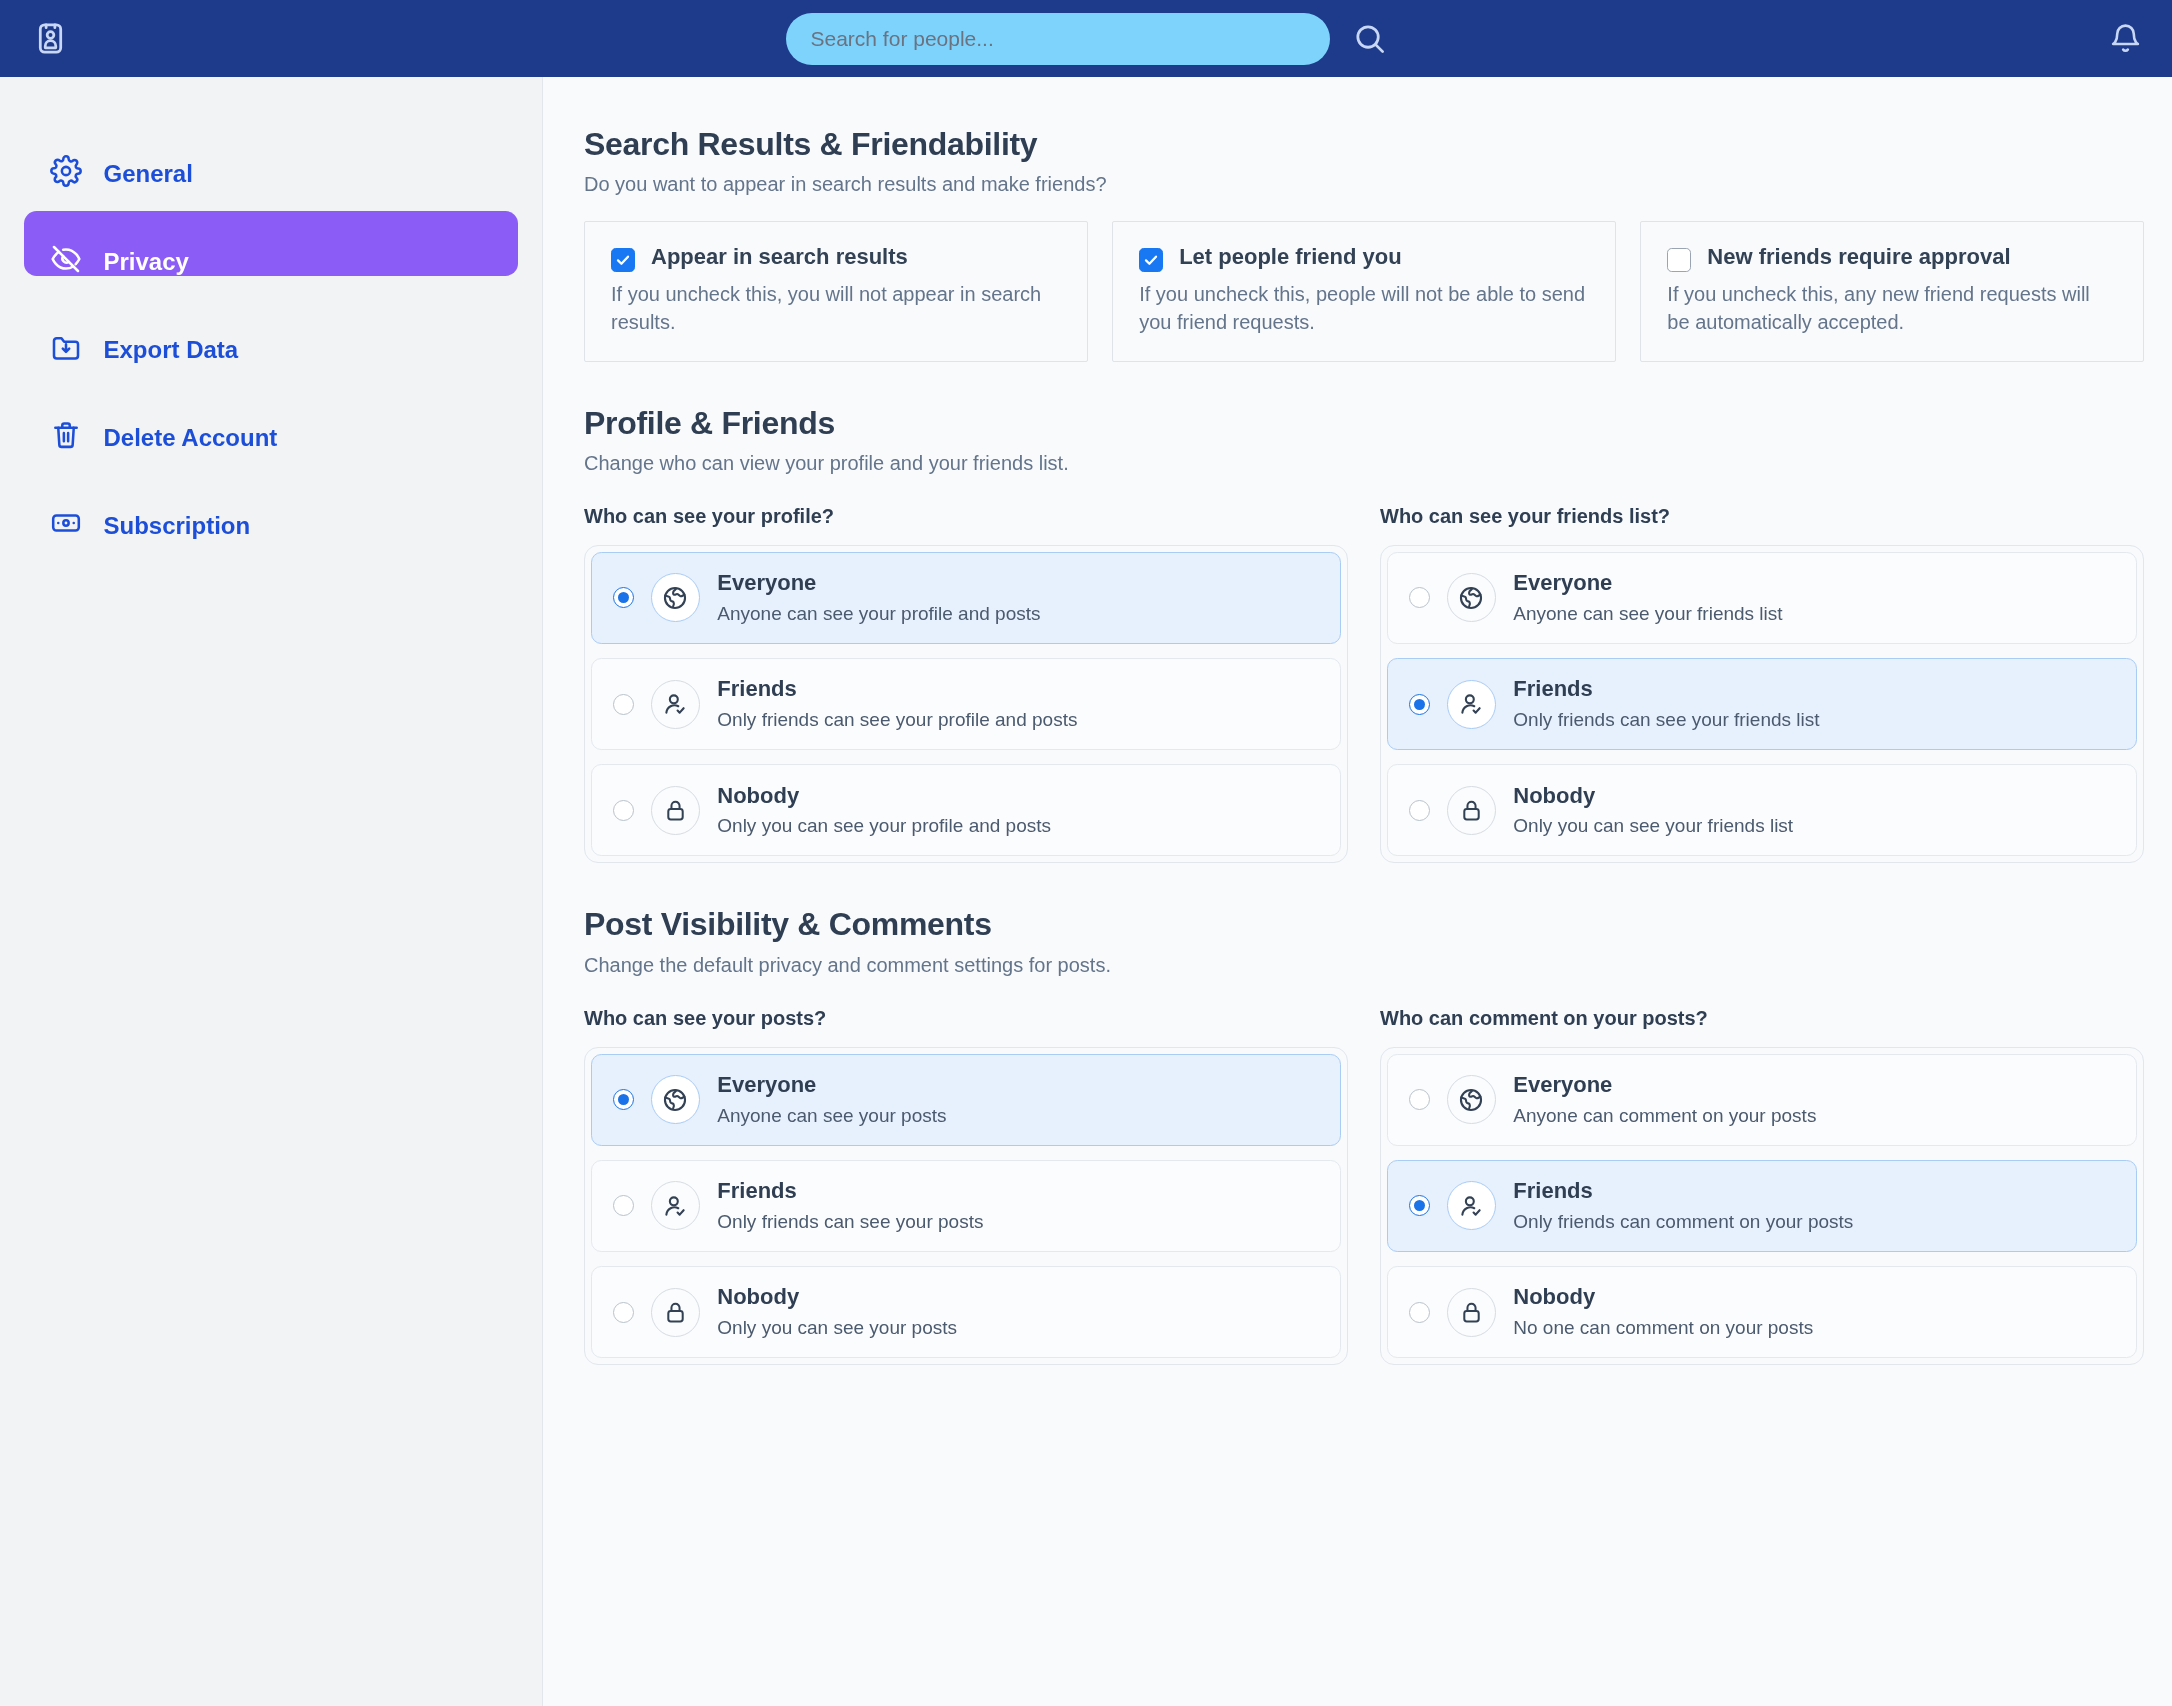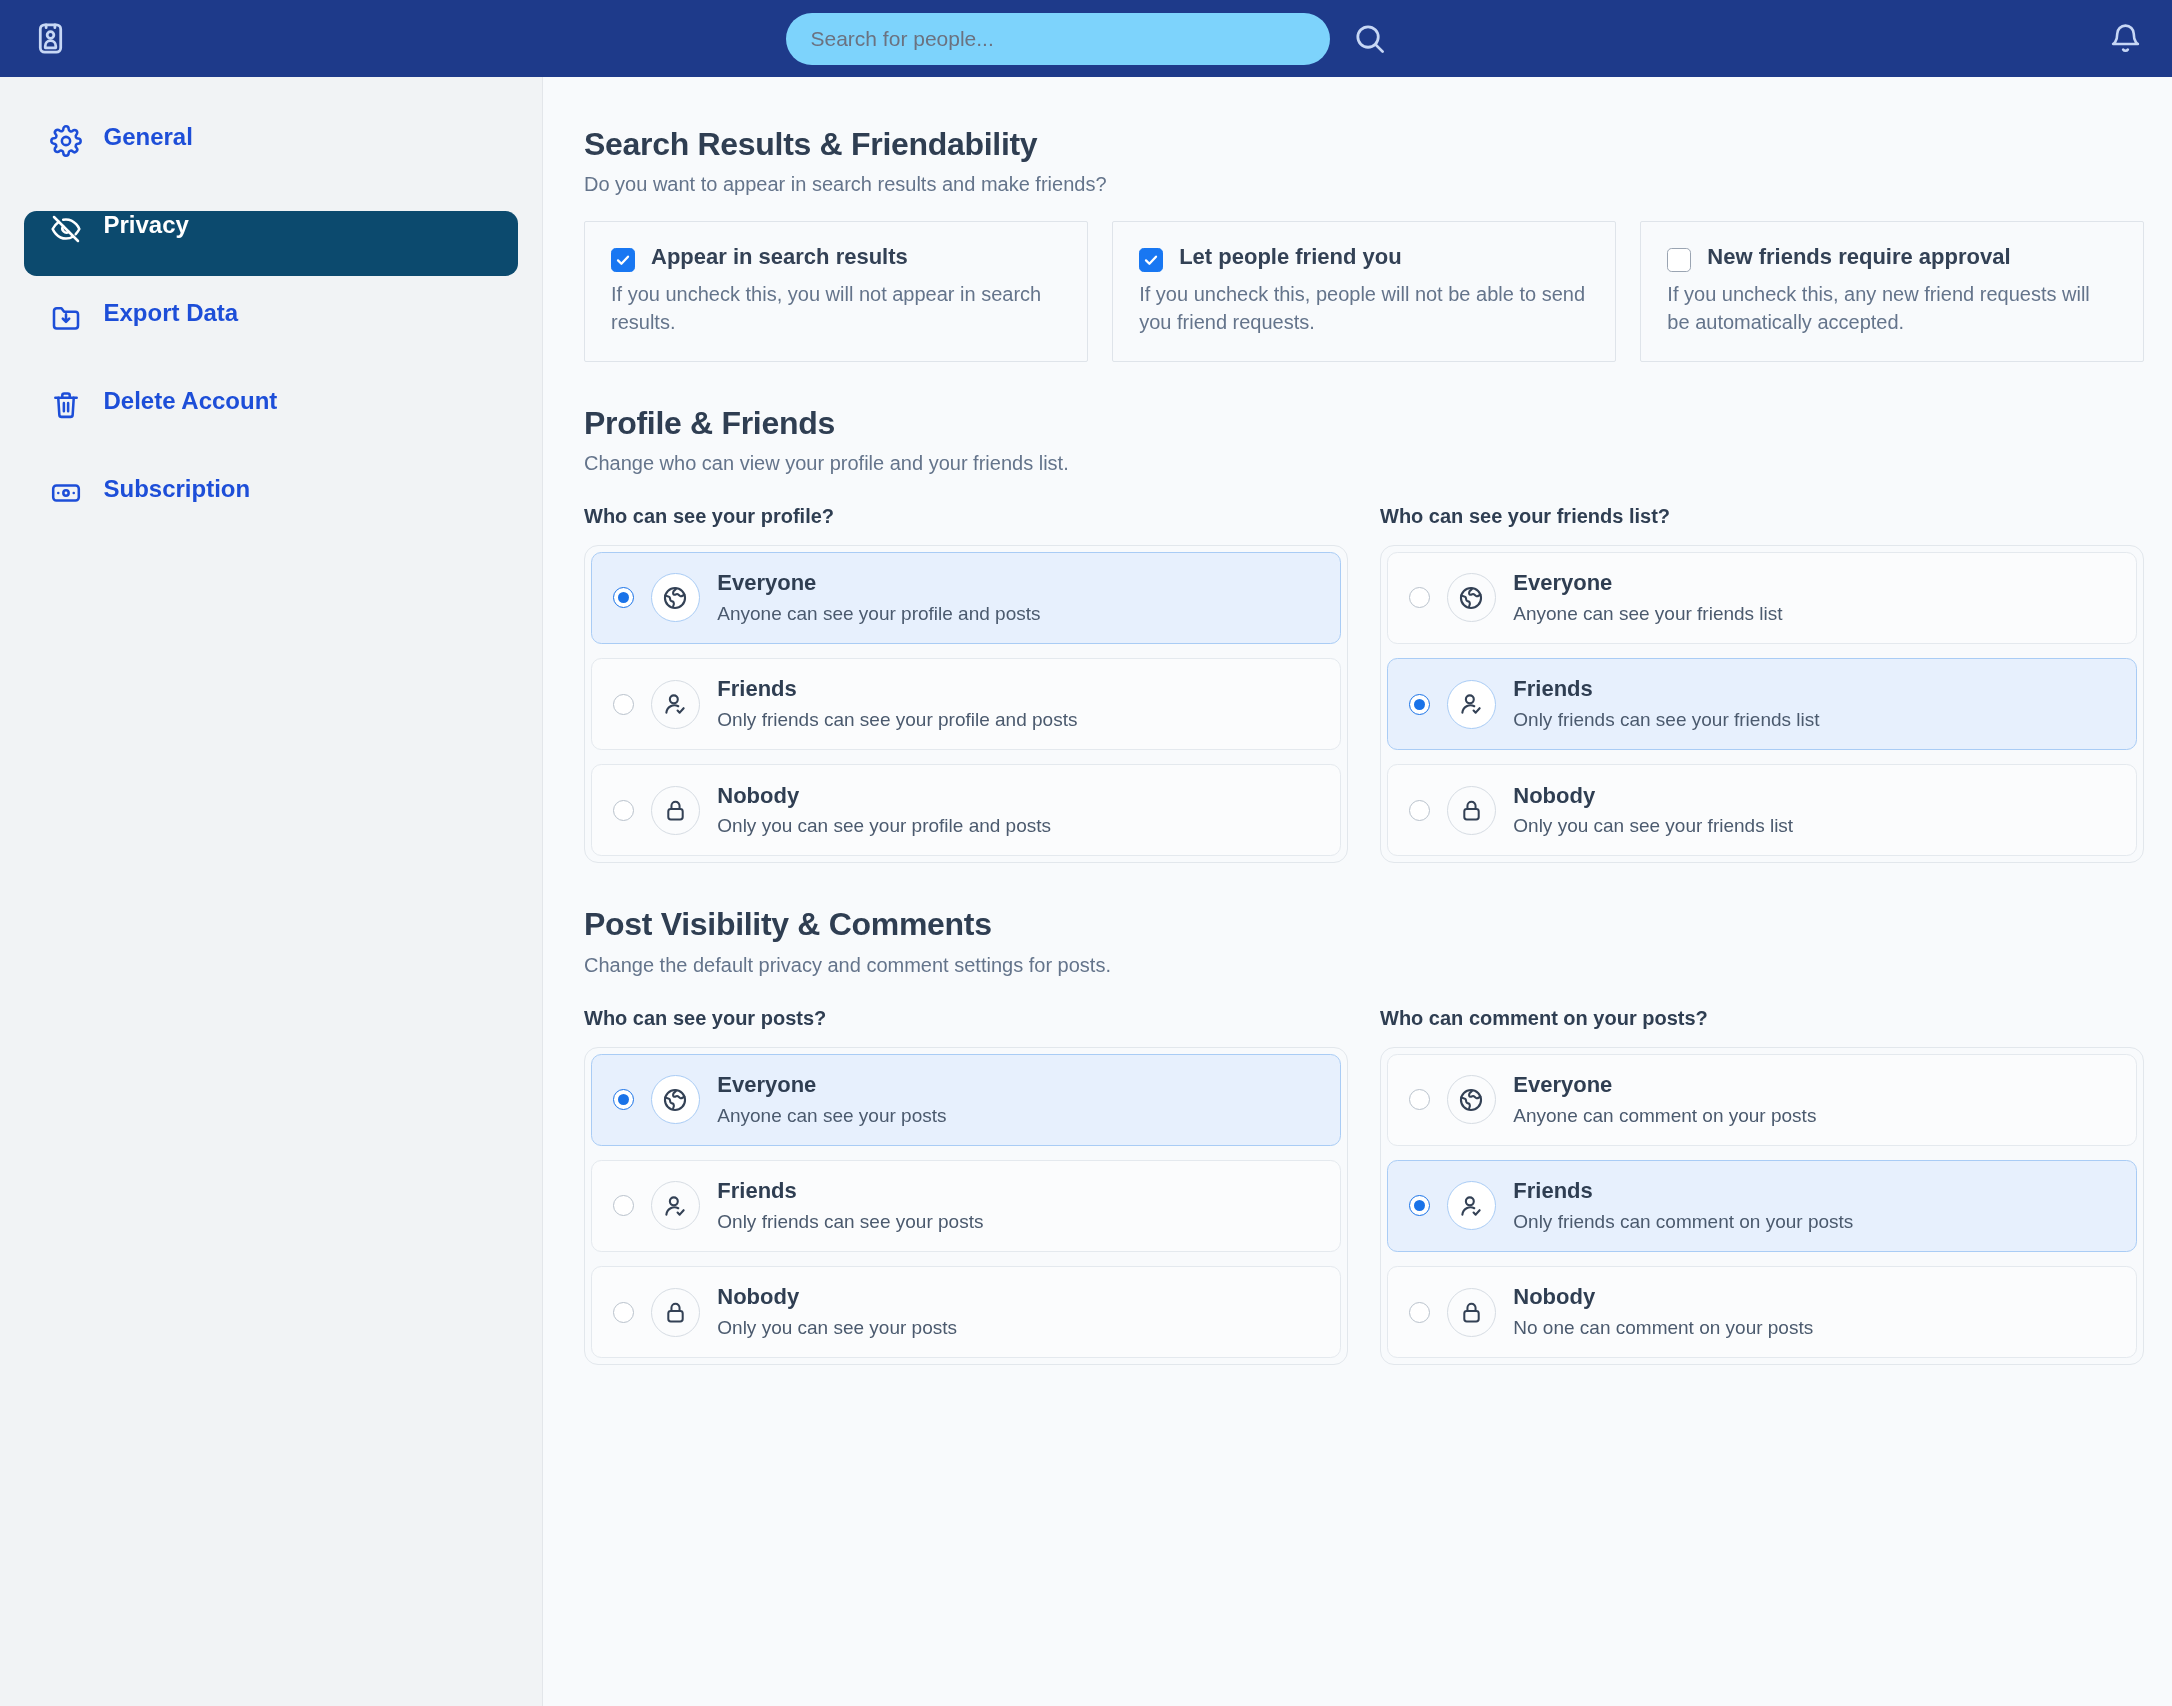--- a/index.html
+++ b/index.html
@@ -43,28 +43,28 @@
   .body-wrap { flex: 1; display: flex; min-height: 0; }
 
   
   .sidebar {
     width: 543px; flex: 0 0 543px;
     background: #f1f3f5;
     border-right: 0.8px solid #e3e6ea;
     padding: 46px 24px 0 24px;
   }
   .side-item {
-    display: flex; align-items: flex-start; gap: 20.5px;
+    display: flex; align-items: flex-end; gap: 20.5px;
     height: 65px; padding: 0 24px;
     border-radius: 12.6px;
     cursor: pointer;
     margin-bottom: 23px;
   }
   .side-item .side-label { font-size: 24px; font-weight: 600; color: #1d4ed8; white-space: nowrap; }
-  .side-item.active { background: #0c4a6e; }
+  .side-item.active { background: #8b5cf6; }
   .side-item.active .side-label { color: #ffffff; }
   .side-ico { width: 35px; height: 35px; flex: 0 0 35px; display: flex; align-items: center; justify-content: center; }
 
   
   .main {
     flex: 1; min-width: 0;
     background: #f8fafc;
     padding: 49px 28px 0 41px;
     overflow: hidden;
   }

